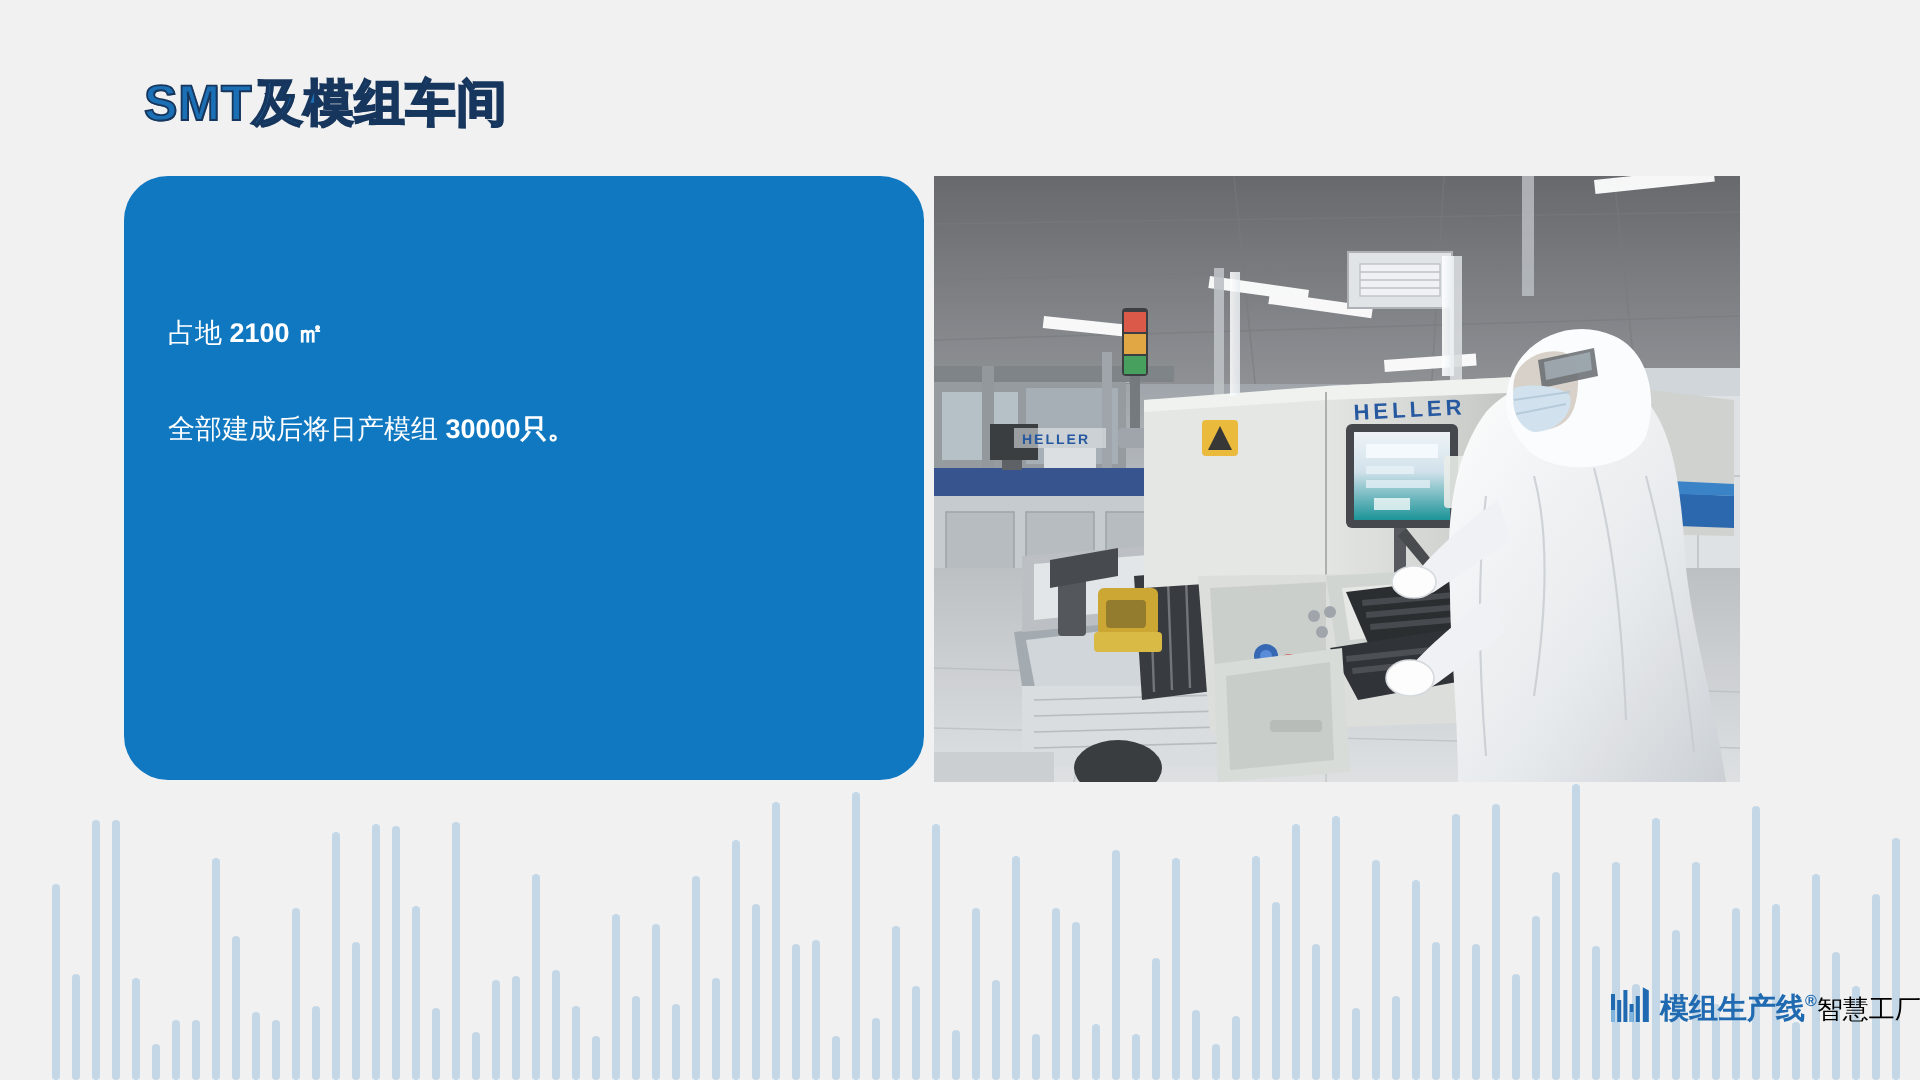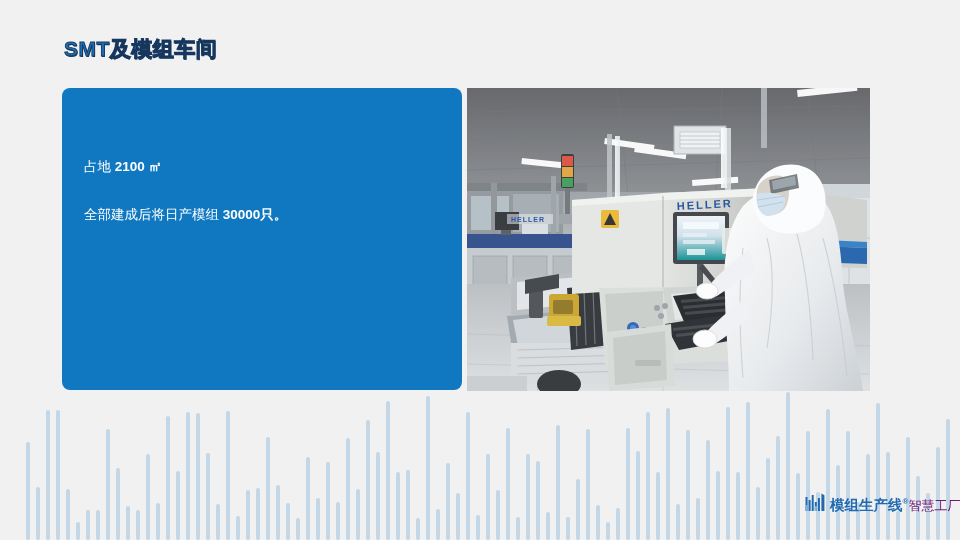--- a/index.html
+++ b/index.html
@@ -37,40 +37,40 @@
   .deco-bar {
     position: absolute;
     width: 4px;
     background: #c3d7e6;
     border-radius: 2px;
   }
 
   
   #page-title {
     position: absolute;
-    left: 64px;
+    left: 72px;
     top: 35px;
-    font-size: 21px;
+    font-size: 25px;
     font-weight: bold;
     letter-spacing: 0.5px;
     color: #1b6fb5;
     -webkit-text-stroke: 0.9px #17365d;
     text-shadow: 0.5px 0.5px 0 #17365d;
     white-space: nowrap;
   }
 
   
   #info-card {
     position: absolute;
     left: 62px;
     top: 88px;
     width: 400px;
     height: 302px;
     background: #0f78c0;
-    border-radius: 8px;
+    border-radius: 22px;
     box-sizing: border-box;
     padding: 0;
   }
   #info-card-body {
     position: absolute;
     left: 22px;
     top: 70px;
     right: 16px;
   }
   .info-line {
@@ -111,21 +111,21 @@
   #brand-text {
     font-size: 14.5px;
     font-weight: bold;
     color: #1f6ab0;
     line-height: 1;
     white-space: nowrap;
     letter-spacing: 0px;
   }
   #brand-text .sub {
     font-weight: normal;
-    color: #701a75;
+    color: #000000;
     font-size: 13px;
   }
   #brand-text .reg {
     font-size: 8px;
     vertical-align: super;
   }
 </style>
 </head>
 <body>
 

